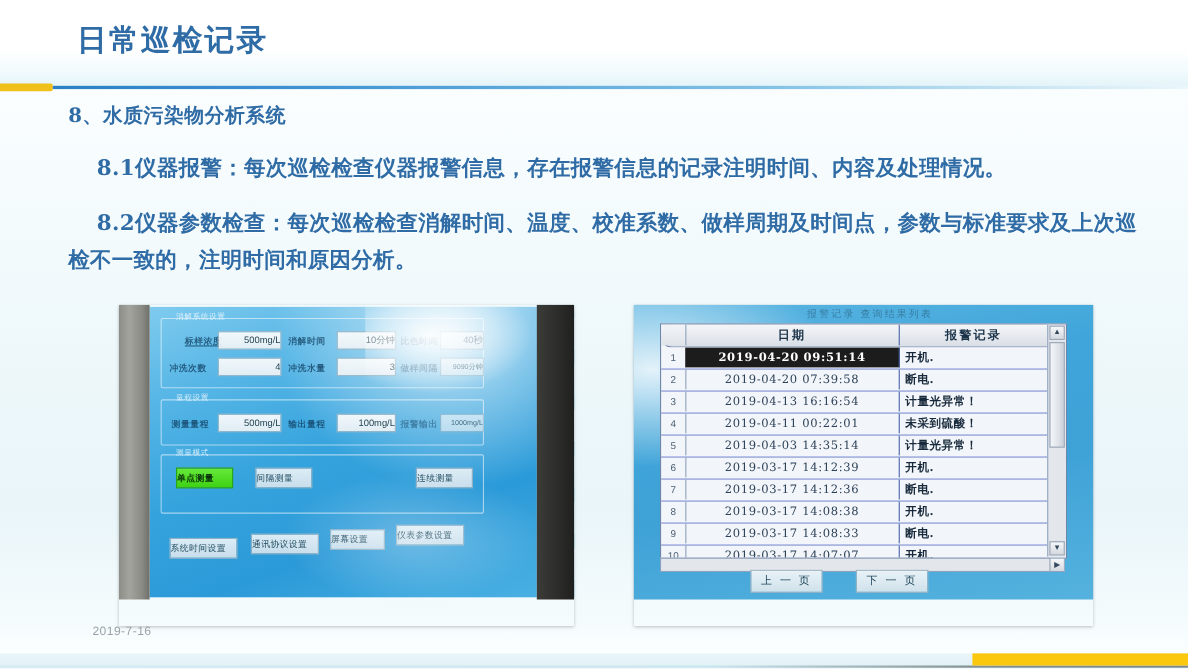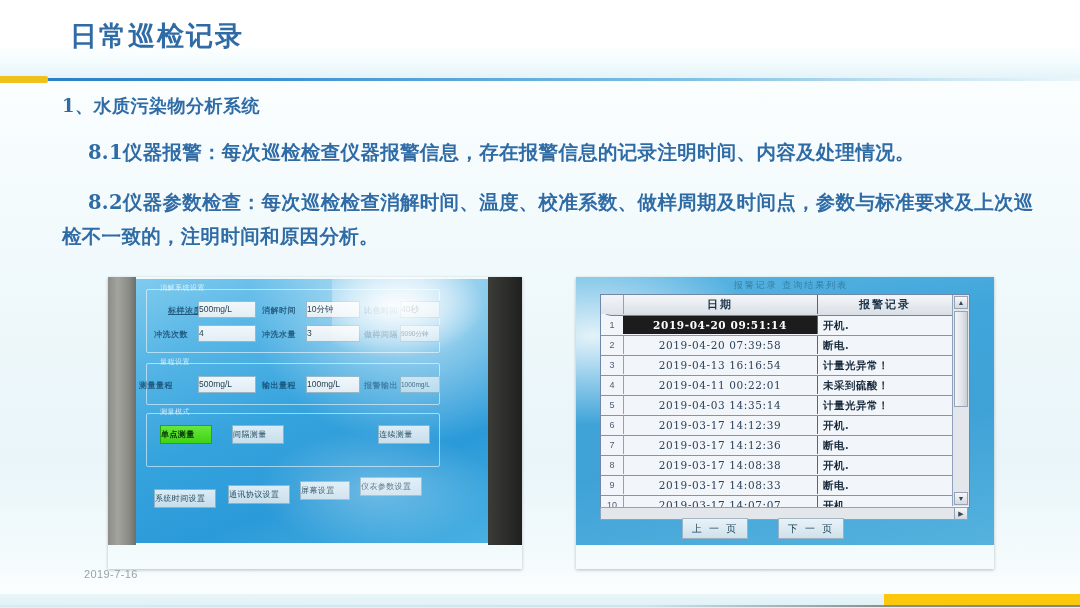--- a/index.html
+++ b/index.html
@@ -168,21 +168,21 @@
     letter-spacing: 0.5px;
     opacity: 0.75;
     white-space: nowrap;
   }
   .fld-box {
     position: absolute;
     background: linear-gradient(180deg, #fdfdfd 0%, #eef3f6 100%);
     border: 1px solid #9fb8c6;
     color: #16323f;
     font-size: 8.5px;
-    text-align: left;
+    text-align: right;
     line-height: 15px;
     height: 15px;
     overflow: hidden;
     white-space: nowrap;
     opacity: 0.92;
   }
   .fld-box.dim { opacity: 0.62; }
   .pbtn {
     position: absolute;
     background: linear-gradient(180deg, #f3f7fa 0%, #dde7ee 100%);
@@ -424,21 +424,21 @@
 
   <div class="header">
     <div class="page-title">日常巡检记录</div>
   </div>
   <div class="rule-wrap">
     <div class="rule-yellow"></div>
     <div class="rule-blue"></div>
   </div>
 
   <div class="body-text">
-    <div class="para para-l1">1、水质污染物分析系统</div>
+    <div class="para para-l1">8、水质污染物分析系统</div>
     <div class="para para-l2">8.1仪器报警：每次巡检检查仪器报警信息，存在报警信息的记录注明时间、内容及处理情况。</div>
     <div class="para para-l2">8.2仪器参数检查：每次巡检检查消解时间、温度、校准系数、做样周期及时间点，参数与标准要求及上次巡检不一致的，注明时间和原因分析。</div>
   </div>
 
   <div class="photos">
 
     <div class="photo photo-left">
       <div class="panel">
 
         <div class="group-box" style="left:10px; top:10px; width:292px; height:62px;">
@@ -454,21 +454,21 @@
         <div class="fld-label" style="left:18px; top:50px;">冲洗次数</div>
         <div class="fld-box" style="left:62px; top:46px; width:56px;">4</div>
         <div class="fld-label" style="left:126px; top:50px;">冲洗水量</div>
         <div class="fld-box" style="left:170px; top:46px; width:52px;">3</div>
         <div class="fld-label" style="left:228px; top:50px; opacity:0.45;">做样间隔</div>
         <div class="fld-box dim" style="left:264px; top:46px; width:38px; font-size:6.5px;">9090分钟</div>
 
         <div class="group-box" style="left:10px; top:84px; width:292px; height:40px;">
           <div class="group-label">量程设置</div>
         </div>
-        <div class="fld-label" style="left:3px; top:101px;">测量量程</div>
+        <div class="fld-label" style="left:20px; top:101px;">测量量程</div>
         <div class="fld-box" style="left:62px; top:97px; width:56px;">500mg/L</div>
         <div class="fld-label" style="left:126px; top:101px;">输出量程</div>
         <div class="fld-box" style="left:170px; top:97px; width:52px;">100mg/L</div>
         <div class="fld-label" style="left:228px; top:101px; opacity:0.45;">报警输出</div>
         <div class="fld-box dim" style="left:264px; top:97px; width:38px; font-size:6.5px;">1000mg/L</div>
 
         <div class="group-box" style="left:10px; top:134px; width:292px; height:52px;">
           <div class="group-label">测量模式</div>
         </div>
         <div class="pbtn green" style="left:24px; top:146px; width:50px;">单点测量</div>

